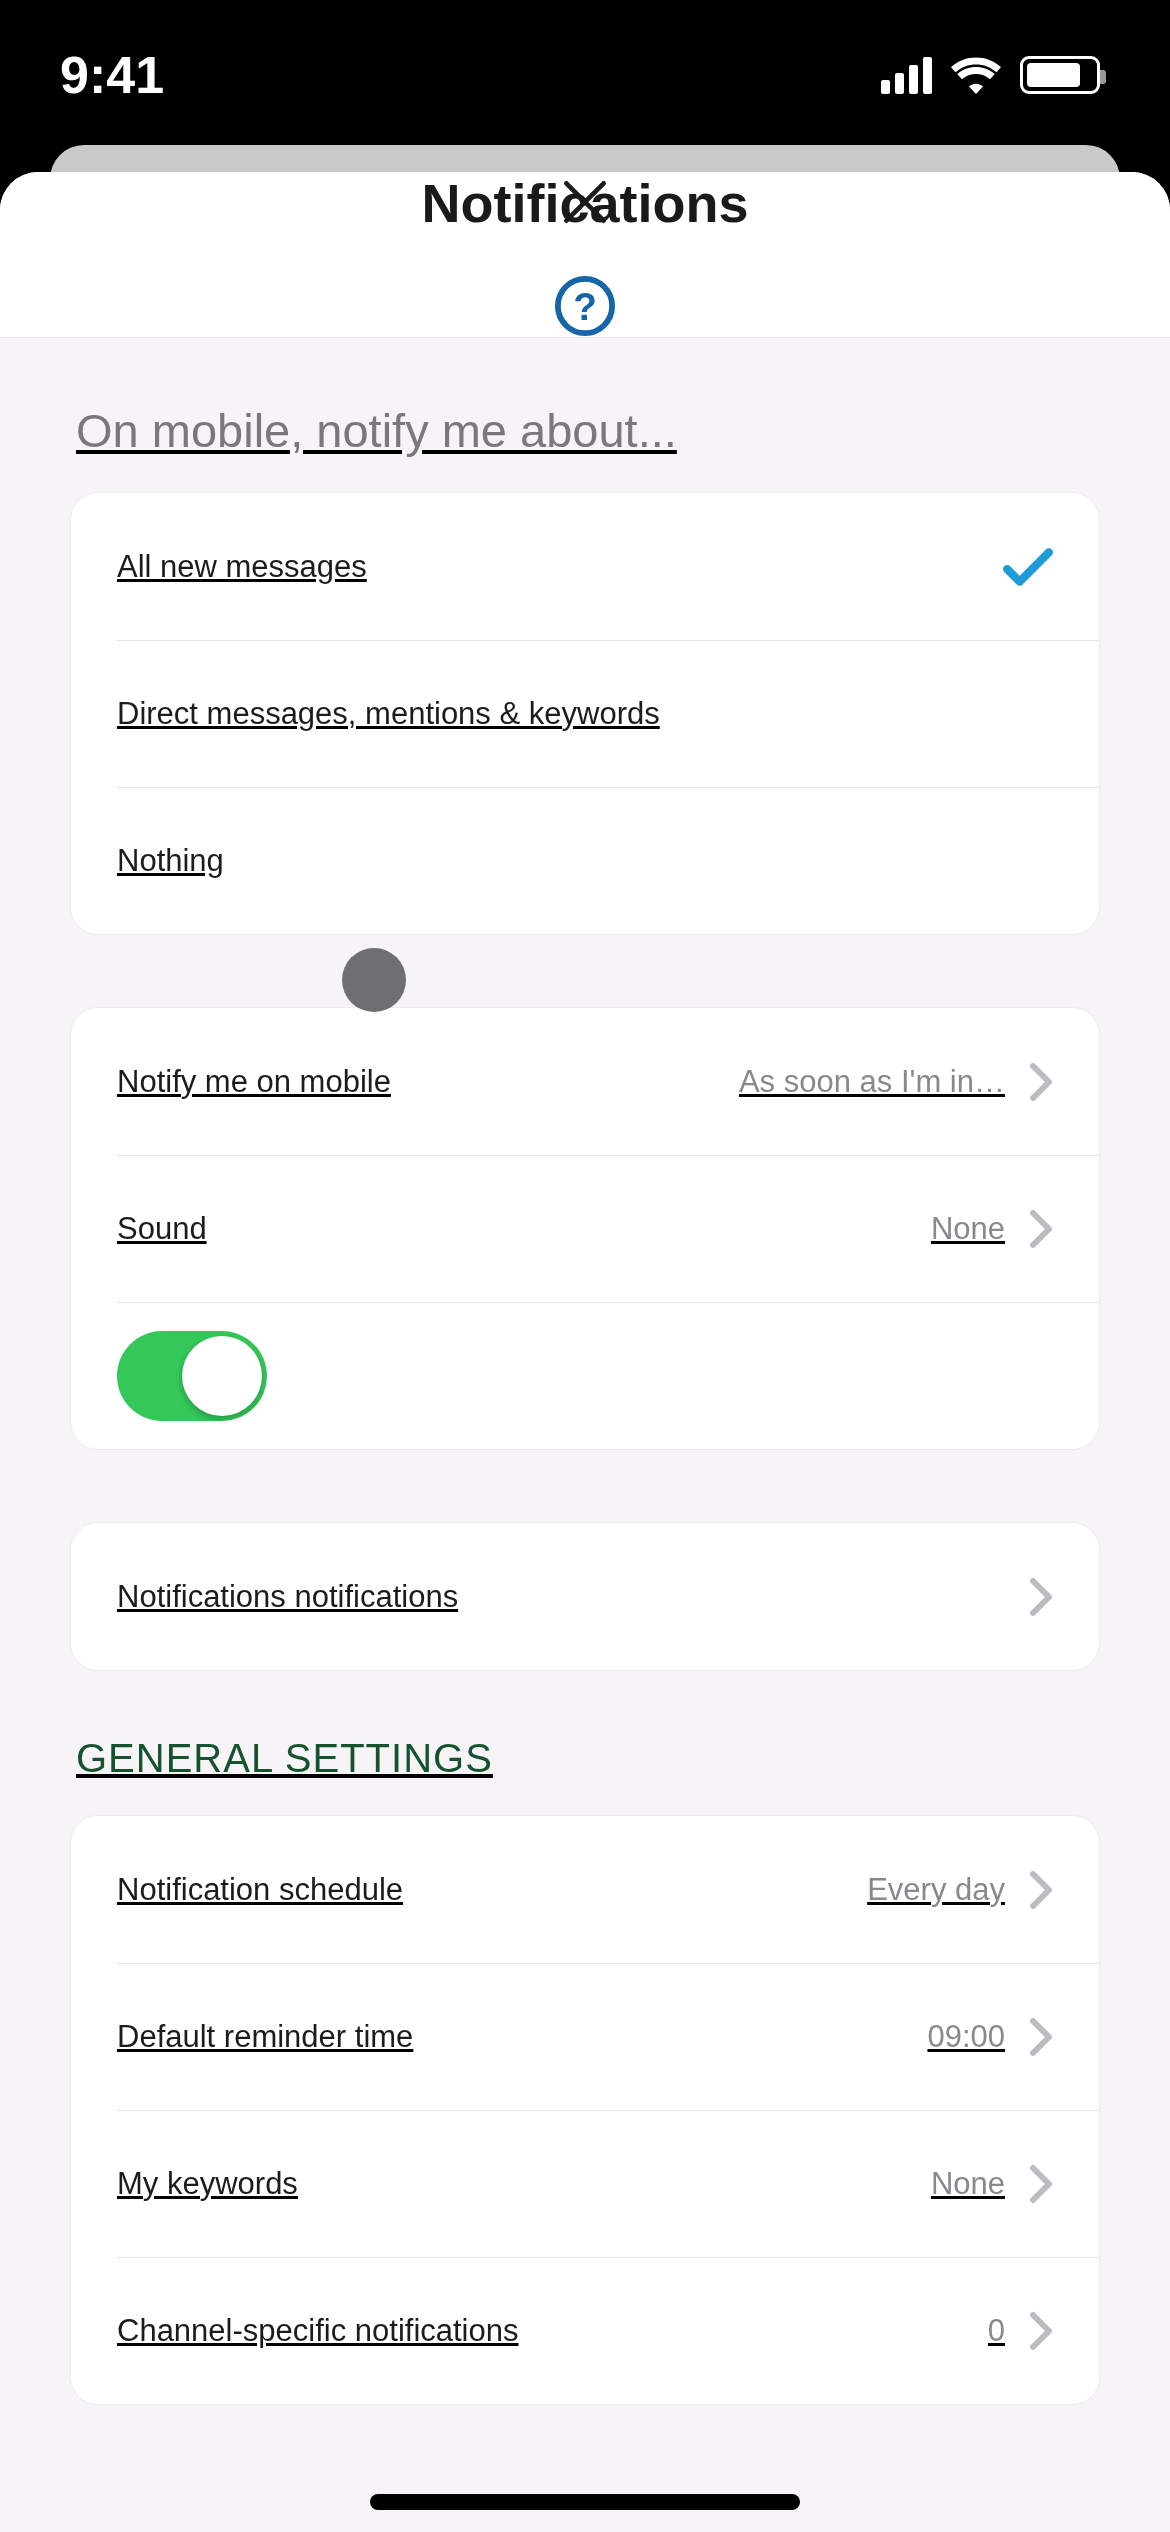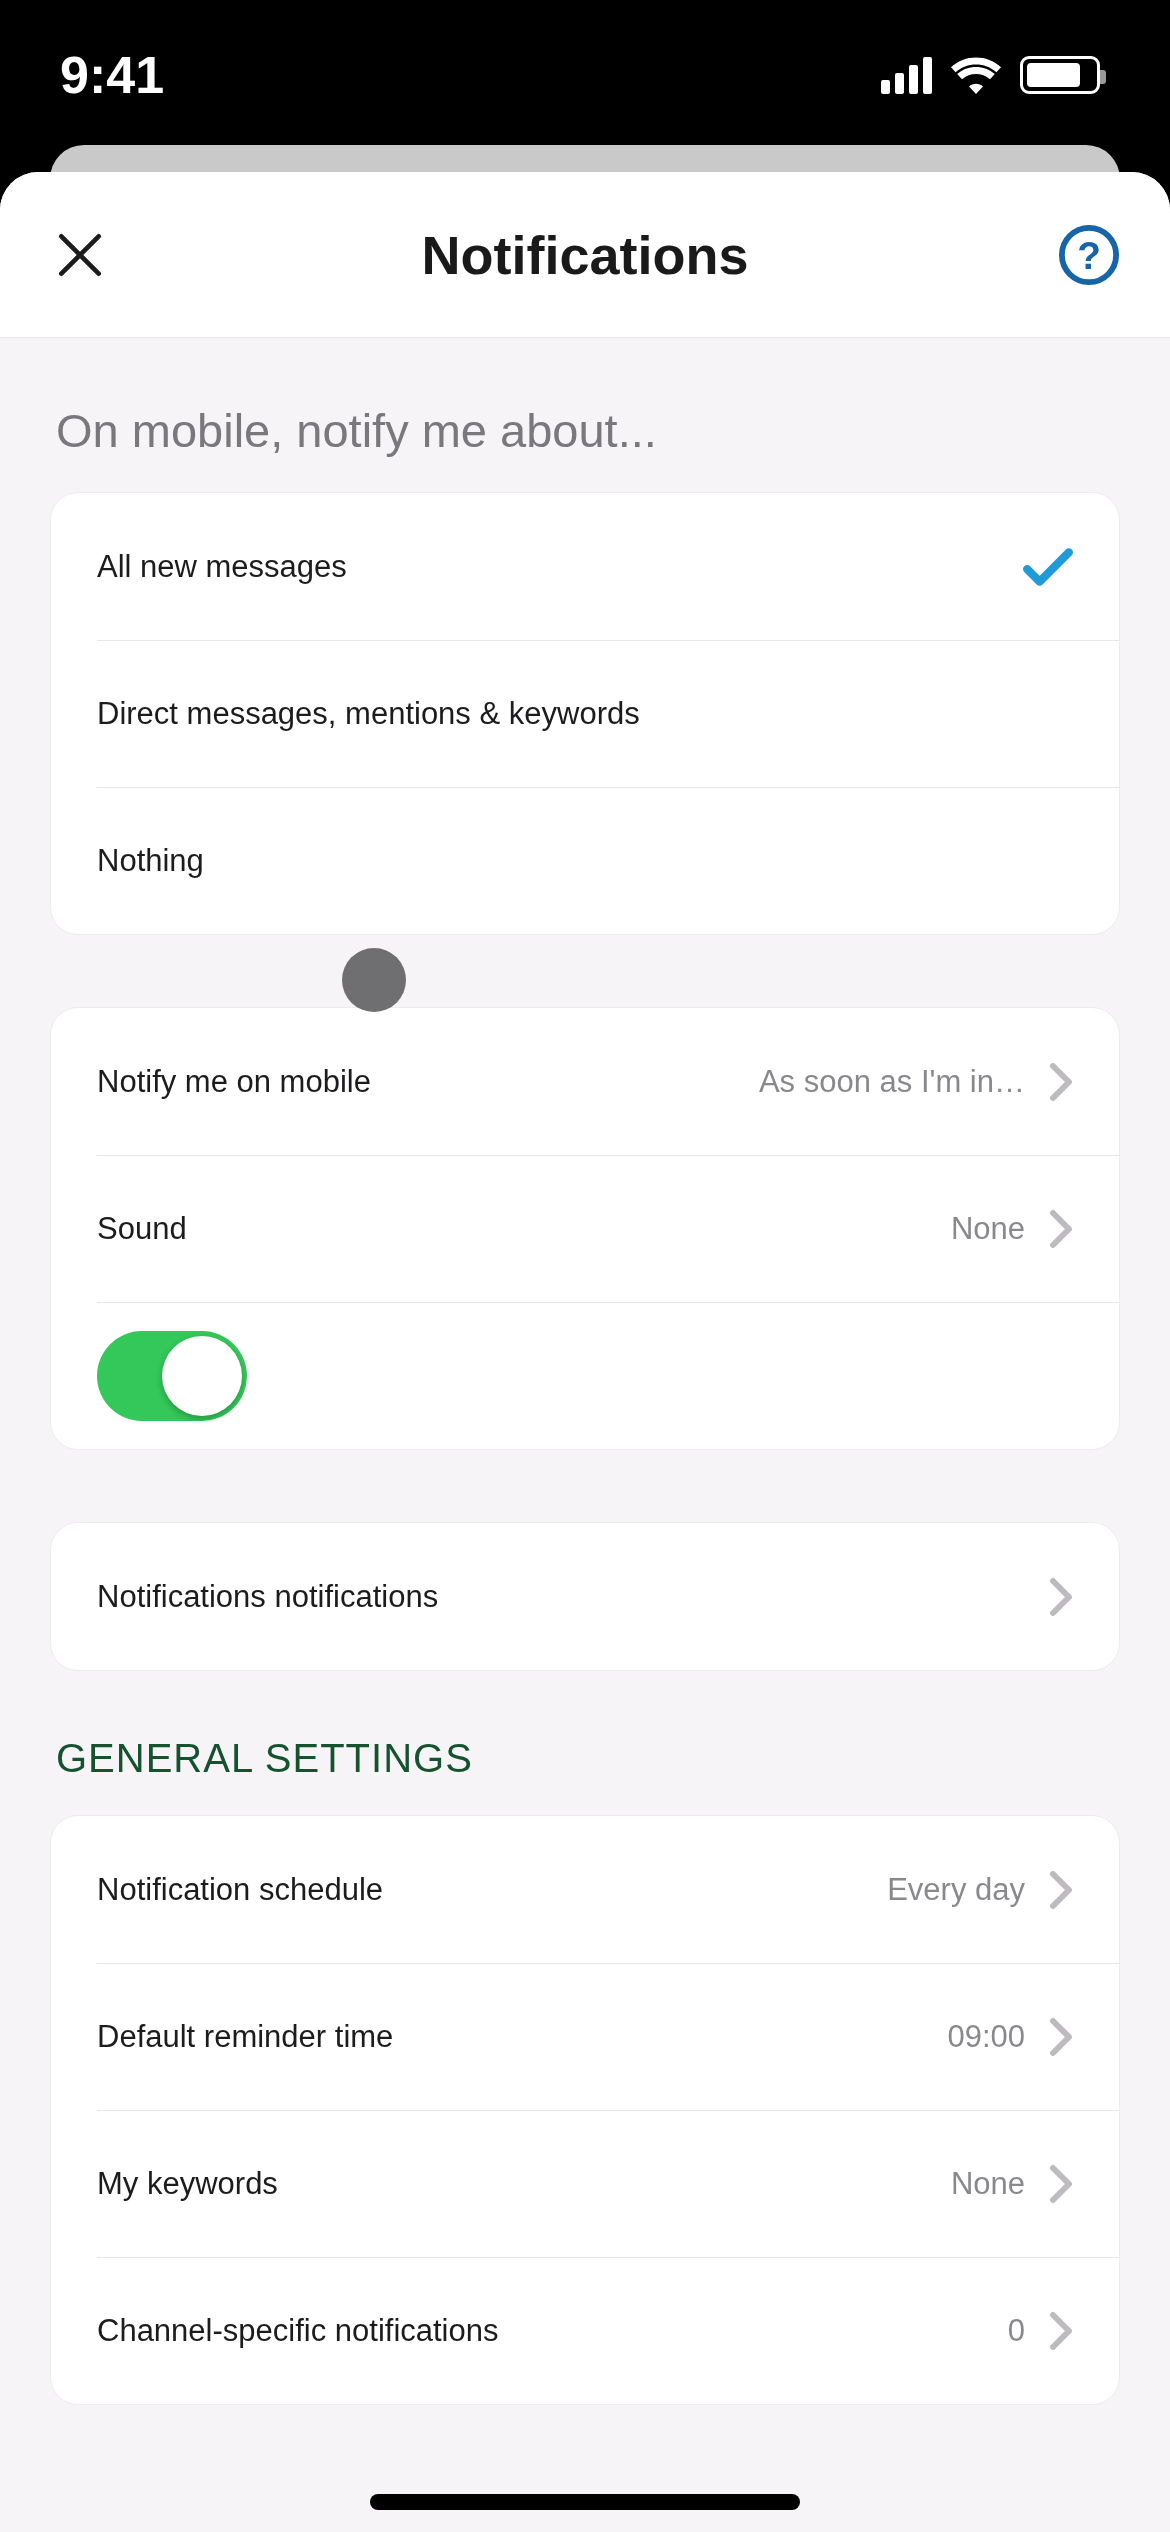--- a/index.html
+++ b/index.html
@@ -106,20 +106,21 @@
     }
     
     .modal-header {
       height: 166px;
       background: #fff;
       display: flex;
       align-items: center;
       justify-content: space-between;
       padding: 0 50px;
       border-bottom: 1px solid #e8e6ea;
+      flex-direction: column;
     }
     .close-btn {
       width: 60px;
       height: 60px;
       display:flex;
       align-items:center;
       justify-content:center;
     }
     .close-btn svg { display:block; }
     .header-title {
@@ -132,22 +133,23 @@
       text-align:center;
       pointer-events:none;
     }
     .help-btn {
       width: 62px;
       height: 62px;
     }
     .help-btn svg{display:block;}
 
     .content {
-      padding: 0 50px;
+      padding: 0 70px;
       position:relative;
+      text-decoration:underline;
     }
 
     .section-label {
       font-size: 47px;
       color: #7a787c;
       padding: 65px 6px 34px 6px;
       font-weight:400;
     }
     .section-label.caps {
       text-transform: uppercase;

